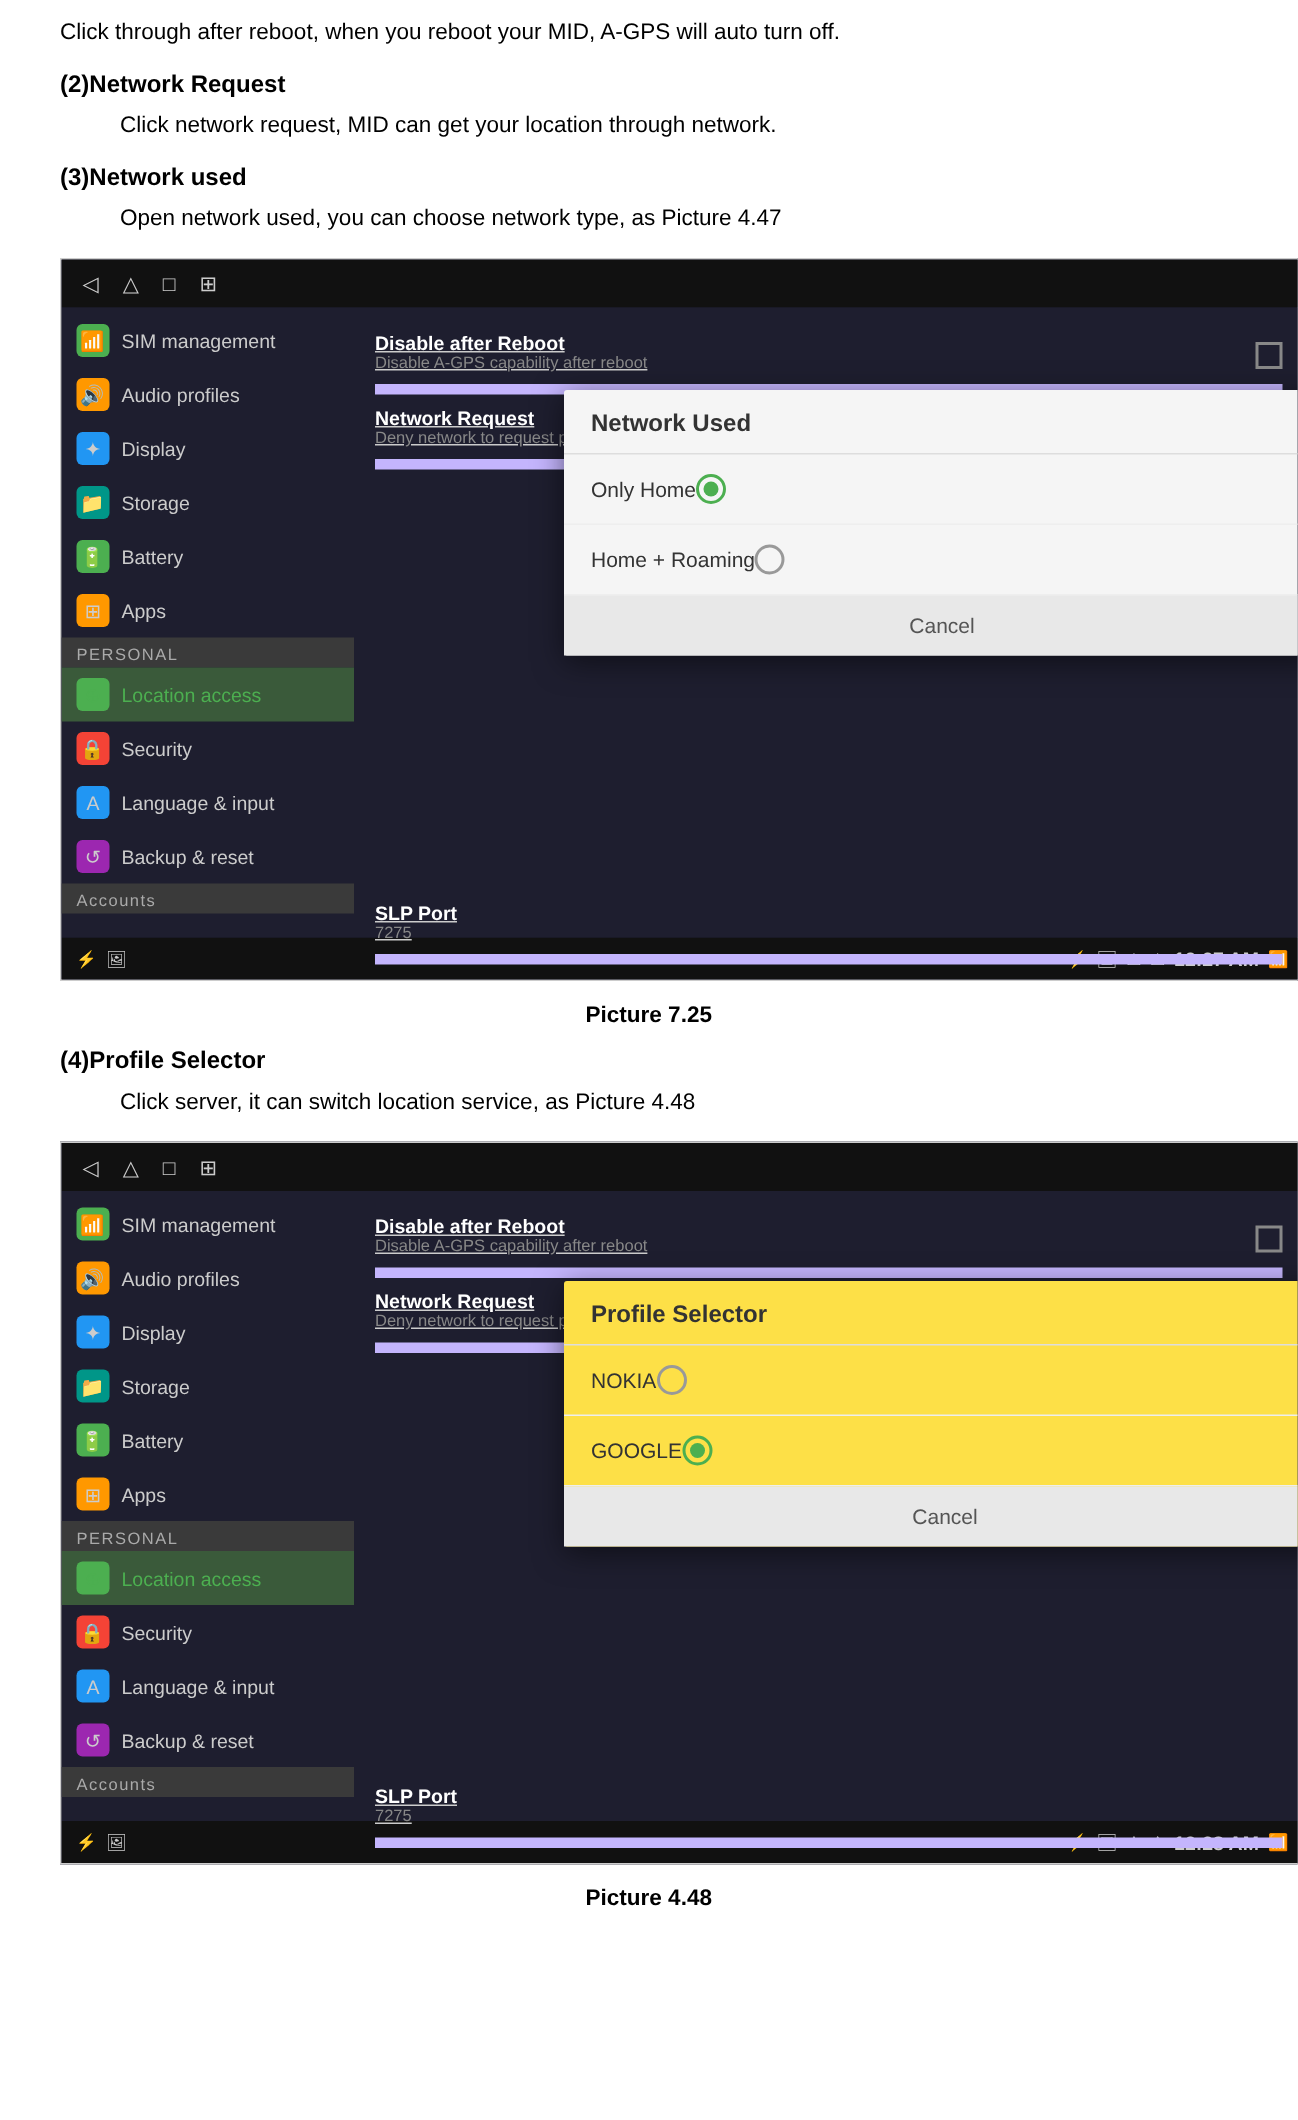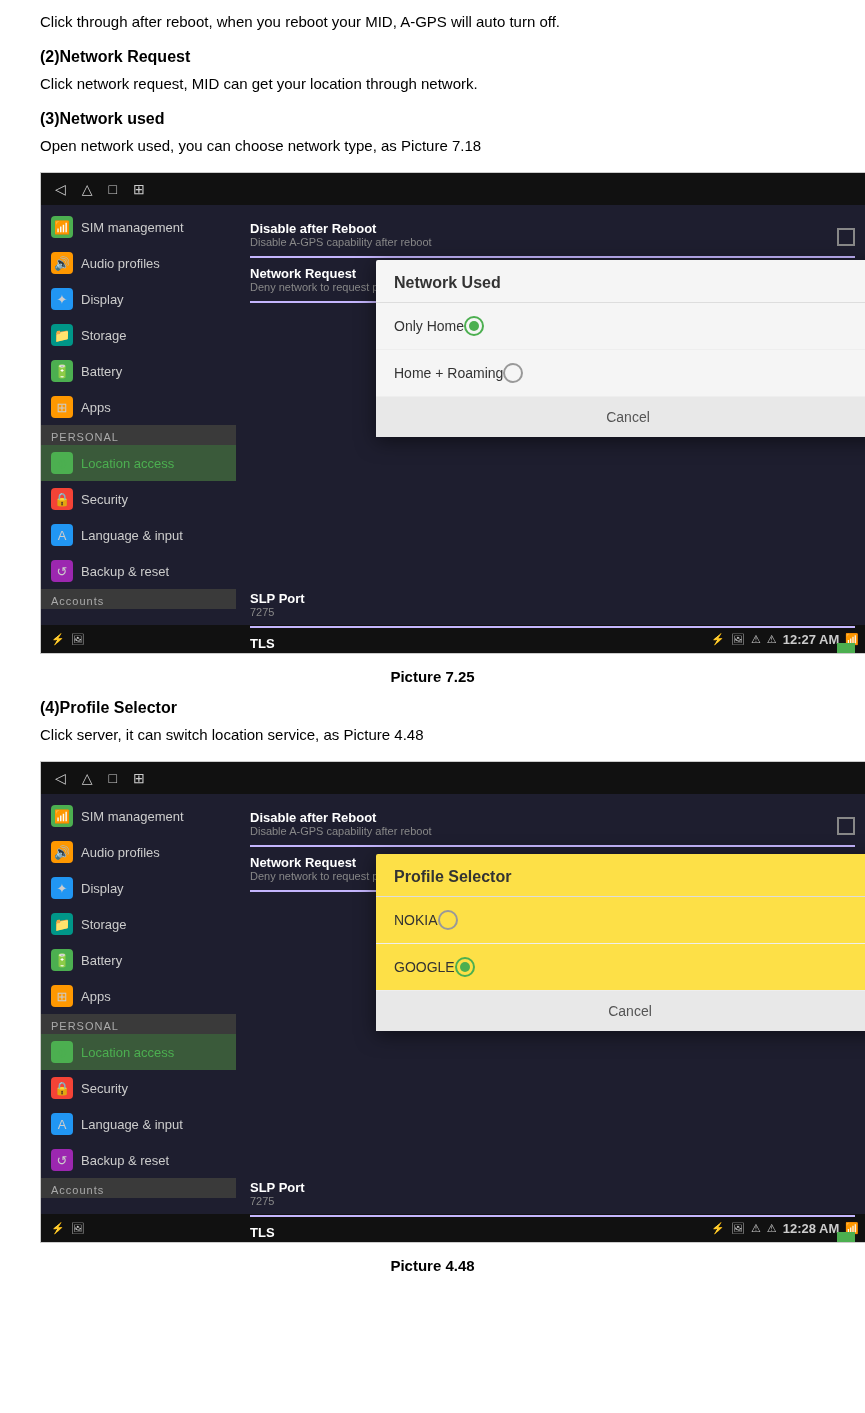--- a/index.html
+++ b/index.html
@@ -17,20 +17,21 @@
       margin-bottom: 10px;
       line-height: 1.6;
       font-size: 15px;
     }
     .section-heading {
       font-weight: bold;
       font-size: 16px;
       margin: 14px 0 6px 0;
     }
     .section-body {
+      margin-left: 40px;
       margin-bottom: 10px;
       line-height: 1.6;
     }
     .screenshot-container {
       border: 1px solid #ccc;
       margin: 14px auto;
       width: 830px;
       background: #1a1a2e;
       position: relative;
       overflow: hidden;
@@ -82,24 +83,25 @@
       background: #3a3a3a;
     }
     
     .right-panel {
       flex: 1;
       background: #1e1e2f;
       padding: 8px 14px;
       position: relative;
     }
     .settings-row {
-      border-bottom: 2px solid #c4b5fd;
+      border-bottom: 7px solid #c4b5fd;
       padding: 8px 0;
       color: #ccc;
       font-size: 13px;
+      text-decoration: underline;
     }
     .settings-row-title {
       font-weight: bold;
       color: #fff;
       font-size: 13px;
     }
     .settings-row-sub {
       font-size: 11px;
       color: #888;
     }
@@ -228,21 +230,21 @@
 
   <p class="intro-text">Click through after reboot, when you reboot your MID, A-GPS will auto turn off.</p>
 
   <p class="section-heading">(2)Network Request</p>
   <div class="section-body">
     <p>Click network request, MID can get your location through    network.</p>
   </div>
 
   <p class="section-heading">(3)Network used</p>
   <div class="section-body">
-    <p>Open network used, you can choose network type, as Picture 7.18</p>
+    <p>Open network used, you can choose network type, as Picture 4.47</p>
   </div>
 
   <div class="screenshot-container">
     <div class="nav-bar">
       <span class="nav-btn">◁</span>
       <span class="nav-btn">△</span>
       <span class="nav-btn">□</span>
       <span class="nav-btn">⊞</span>
     </div>
     <div class="screenshot-inner">

